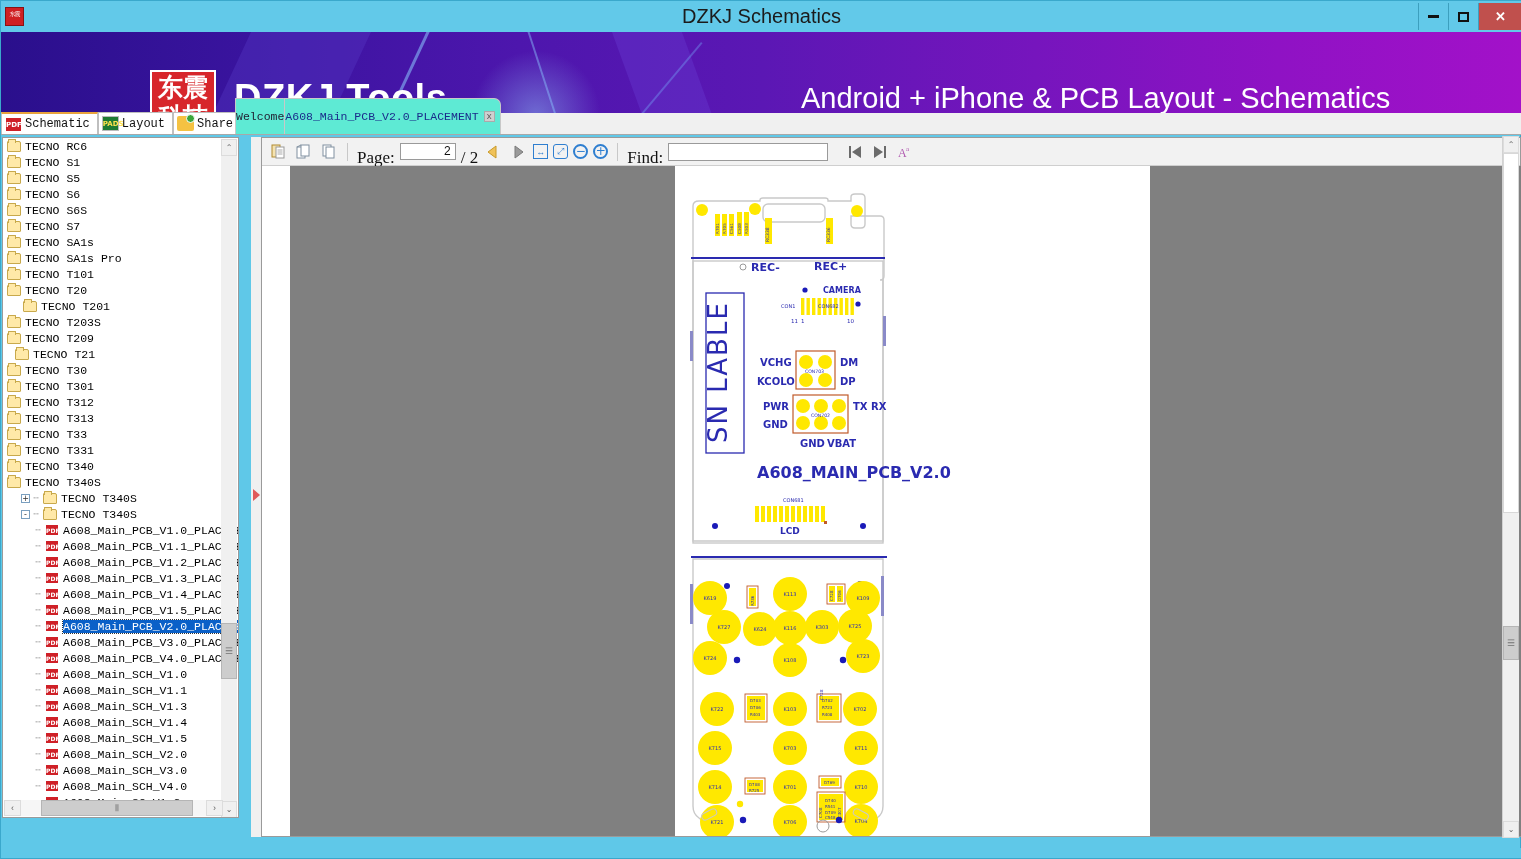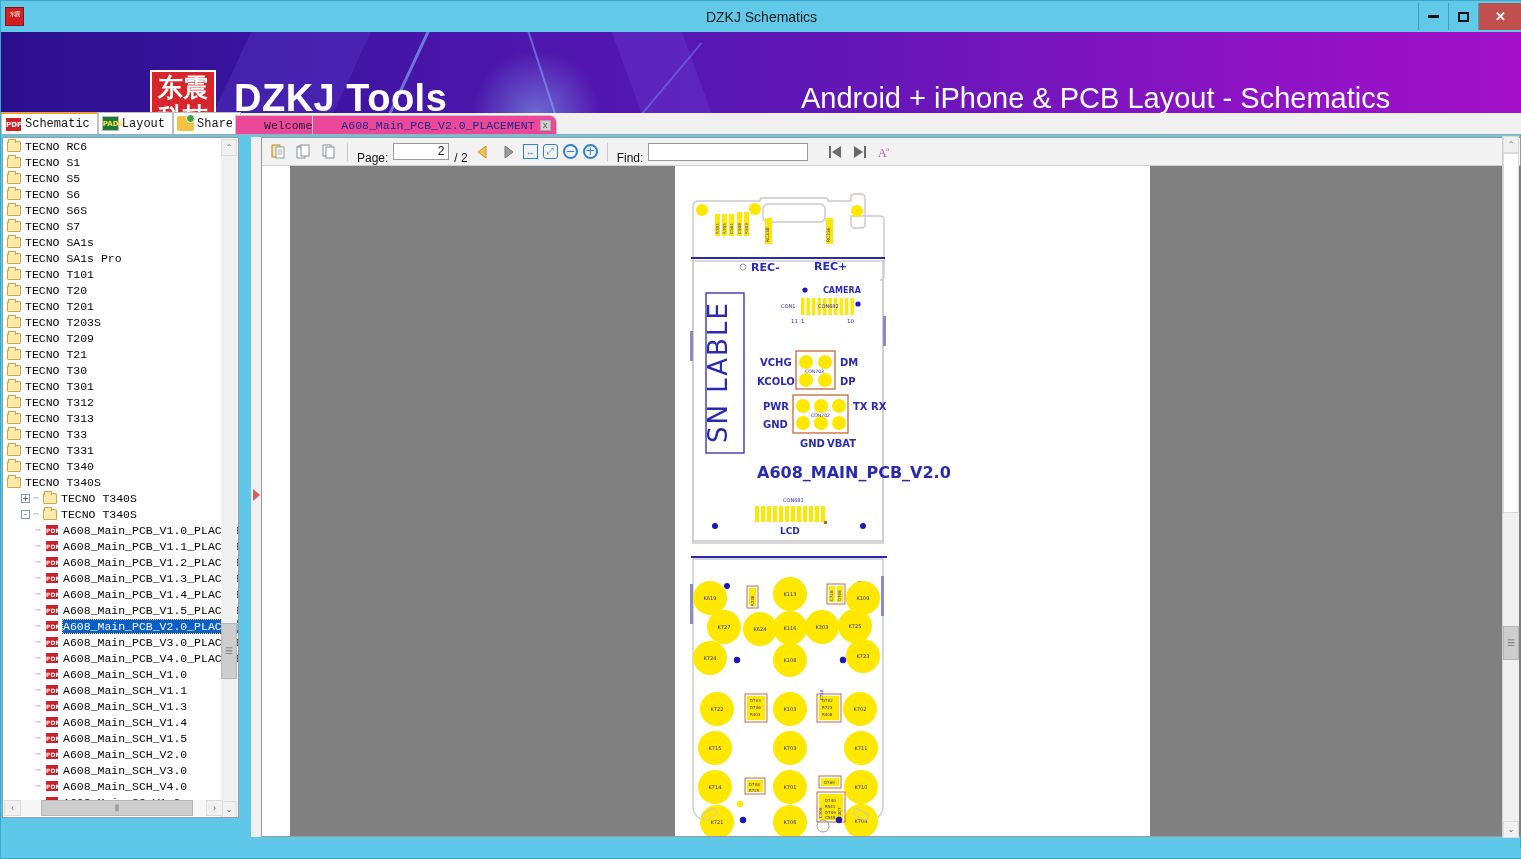--- a/index.html
+++ b/index.html
@@ -26,21 +26,21 @@
   .titlebar-icon {
     width: 19px; height: 19px; margin-left: 4px;
     background: #cf1f22;
     border: 1px solid #8a1113;
     color: #fff; font-size: 6px; line-height: 8px;
     text-align: center; padding-top: 2px; letter-spacing: -1px;
     font-family: "DejaVu Sans", sans-serif;
   }
   .titlebar-title {
     position: absolute; left: 0; width: 1521px; text-align: center;
-    font-size: 14px; color: #1b1b1b; font-family: "Liberation Sans", sans-serif;
+    font-size: 20px; color: #1b1b1b; font-family: "Liberation Sans", sans-serif;
   }
   .win-btns { position: absolute; right: 0; top: 2px; display: flex; height: 27px; }
   .win-btn {
     width: 30px; height: 27px; display: flex; align-items: center; justify-content: center;
     background: #62c9e9; color: #14202a; font-size: 13px;
     border-left: 1px solid #3c9fbe;
   }
   .win-btn.close { background: #c0504d; color: #fff; width: 44px; font-weight: bold; }
   .win-btn .glyph-min { display:block; width: 11px; height: 3px; background: #111; }
   .win-btn .glyph-max { display:block; width: 11px; height: 10px; border: 2px solid #111; }
@@ -97,24 +97,24 @@
   }
   .maintab.active { border-top: 2px solid #e8a33d; }
   .tab-ico { width: 17px; height: 15px; font-size: 7px; color: #fff; text-align: center;
              line-height: 15px; font-family: "DejaVu Sans", sans-serif; font-weight: bold; }
   .ico-pdf { background: #cf2027; border: 1px solid #fff; }
   .ico-pads { background: #1e7a33; color: #ffe14d; border: 1px solid #bbb; }
   .ico-share { background: #f5c242; border-radius: 2px; position: relative; }
   .ico-share::after { content:""; position:absolute; right:-1px; top:-2px; width:7px;height:7px;
                       background:#3aa53a; border-radius:50%; border:1px solid #fff; }
   .doctab {
-    height: 19px; display: flex; align-items: center; gap: 5px;
-    padding: 0 5px 0 28px; margin-left: -6px;
+    height: 36px; display: flex; align-items: center; gap: 5px;
+    padding: 0 5px 0 0; margin-left: -6px;
     font-size: 11.5px; color: #223;
-    background: #ec4899; border: 1px solid #c8c8c8; border-bottom: none;
+    background: #5eead4; border: 1px solid #c8c8c8; border-bottom: none;
     font-family: "Liberation Mono", monospace;
     border-radius: 0 7px 0 0;
   }
   .doctab.sel { color: #1a2b8a; }
   .tab-x { width: 11px; height: 11px; background: #cfcfcf; color: #555;
            font-size: 9px; line-height: 11px; text-align: center; border: 1px solid #aaa; }
 
   
   .sidebar {
     position: absolute; left: 1px; top: 136px; width: 237px; height: 681px;
@@ -176,21 +176,21 @@
     position: absolute; left: 260px; top: 136px; width: 1260px; height: 700px;
     background: #ffffff; border: 1px solid #9a9a9a;
   }
   .pdftoolbar {
     position: absolute; left: 0; top: 0; width: 1258px; height: 28px;
     background: #f2f2f2; border-bottom: 1px solid #cfcfcf;
     display: flex; align-items: center; gap: 5px; padding-left: 6px;
   }
   .tb-ico { width: 20px; height: 20px; display:flex; align-items:center; justify-content:center;}
   .sep { width: 1px; height: 18px; background: #c8c8c8; margin: 0 4px; }
-  .tb-label { font-size: 12px; color: #111; font-family: Liberation Sans, sans-serif; margin-top: 12px; }
+  .tb-label { font-size: 17px; color: #111; font-family: Liberation Serif, serif; margin-top: 12px; }
   .page-input {
     width: 56px; height: 17px; border: 1px solid #9a9a9a; background: #fff;
     font-size: 12px; text-align: right; padding-right: 4px; color: #111;
     font-family: "Liberation Sans", sans-serif; line-height: 15px;
   }
   .find-input {
     width: 160px; height: 18px; border: 1px solid #9a9a9a; background: #fff;
   }
   .circ { width: 15px; height: 15px; border-radius: 50%; border: 2px solid #2f7fd0;
           display:flex;align-items:center;justify-content:center;color:#2f7fd0;font-size:12px;
@@ -315,33 +315,33 @@
           <span class="label">TECNO SA1s Pro</span>
         </div>
         <div class="tnode" style="padding-left: 4px;">
           <span class="folder"></span>
           <span class="label">TECNO T101</span>
         </div>
         <div class="tnode" style="padding-left: 4px;">
           <span class="folder"></span>
           <span class="label">TECNO T20</span>
         </div>
-        <div class="tnode" style="padding-left: 4px;">
+        <div class="tnode" style="padding-left: 20px;">
           <span class="folder"></span>
           <span class="label">TECNO T201</span>
         </div>
         <div class="tnode" style="padding-left: 4px;">
           <span class="folder"></span>
           <span class="label">TECNO T203S</span>
         </div>
         <div class="tnode" style="padding-left: 4px;">
           <span class="folder"></span>
           <span class="label">TECNO T209</span>
         </div>
-        <div class="tnode" style="padding-left: 4px; align-items: center;">
+        <div class="tnode" style="padding-left: 12px; align-items: center;">
           <span class="folder"></span>
           <span class="label">TECNO T21</span>
         </div>
         <div class="tnode" style="padding-left: 4px;">
           <span class="folder"></span>
           <span class="label">TECNO T30</span>
         </div>
         <div class="tnode" style="padding-left: 4px;">
           <span class="folder"></span>
           <span class="label">TECNO T301</span>

